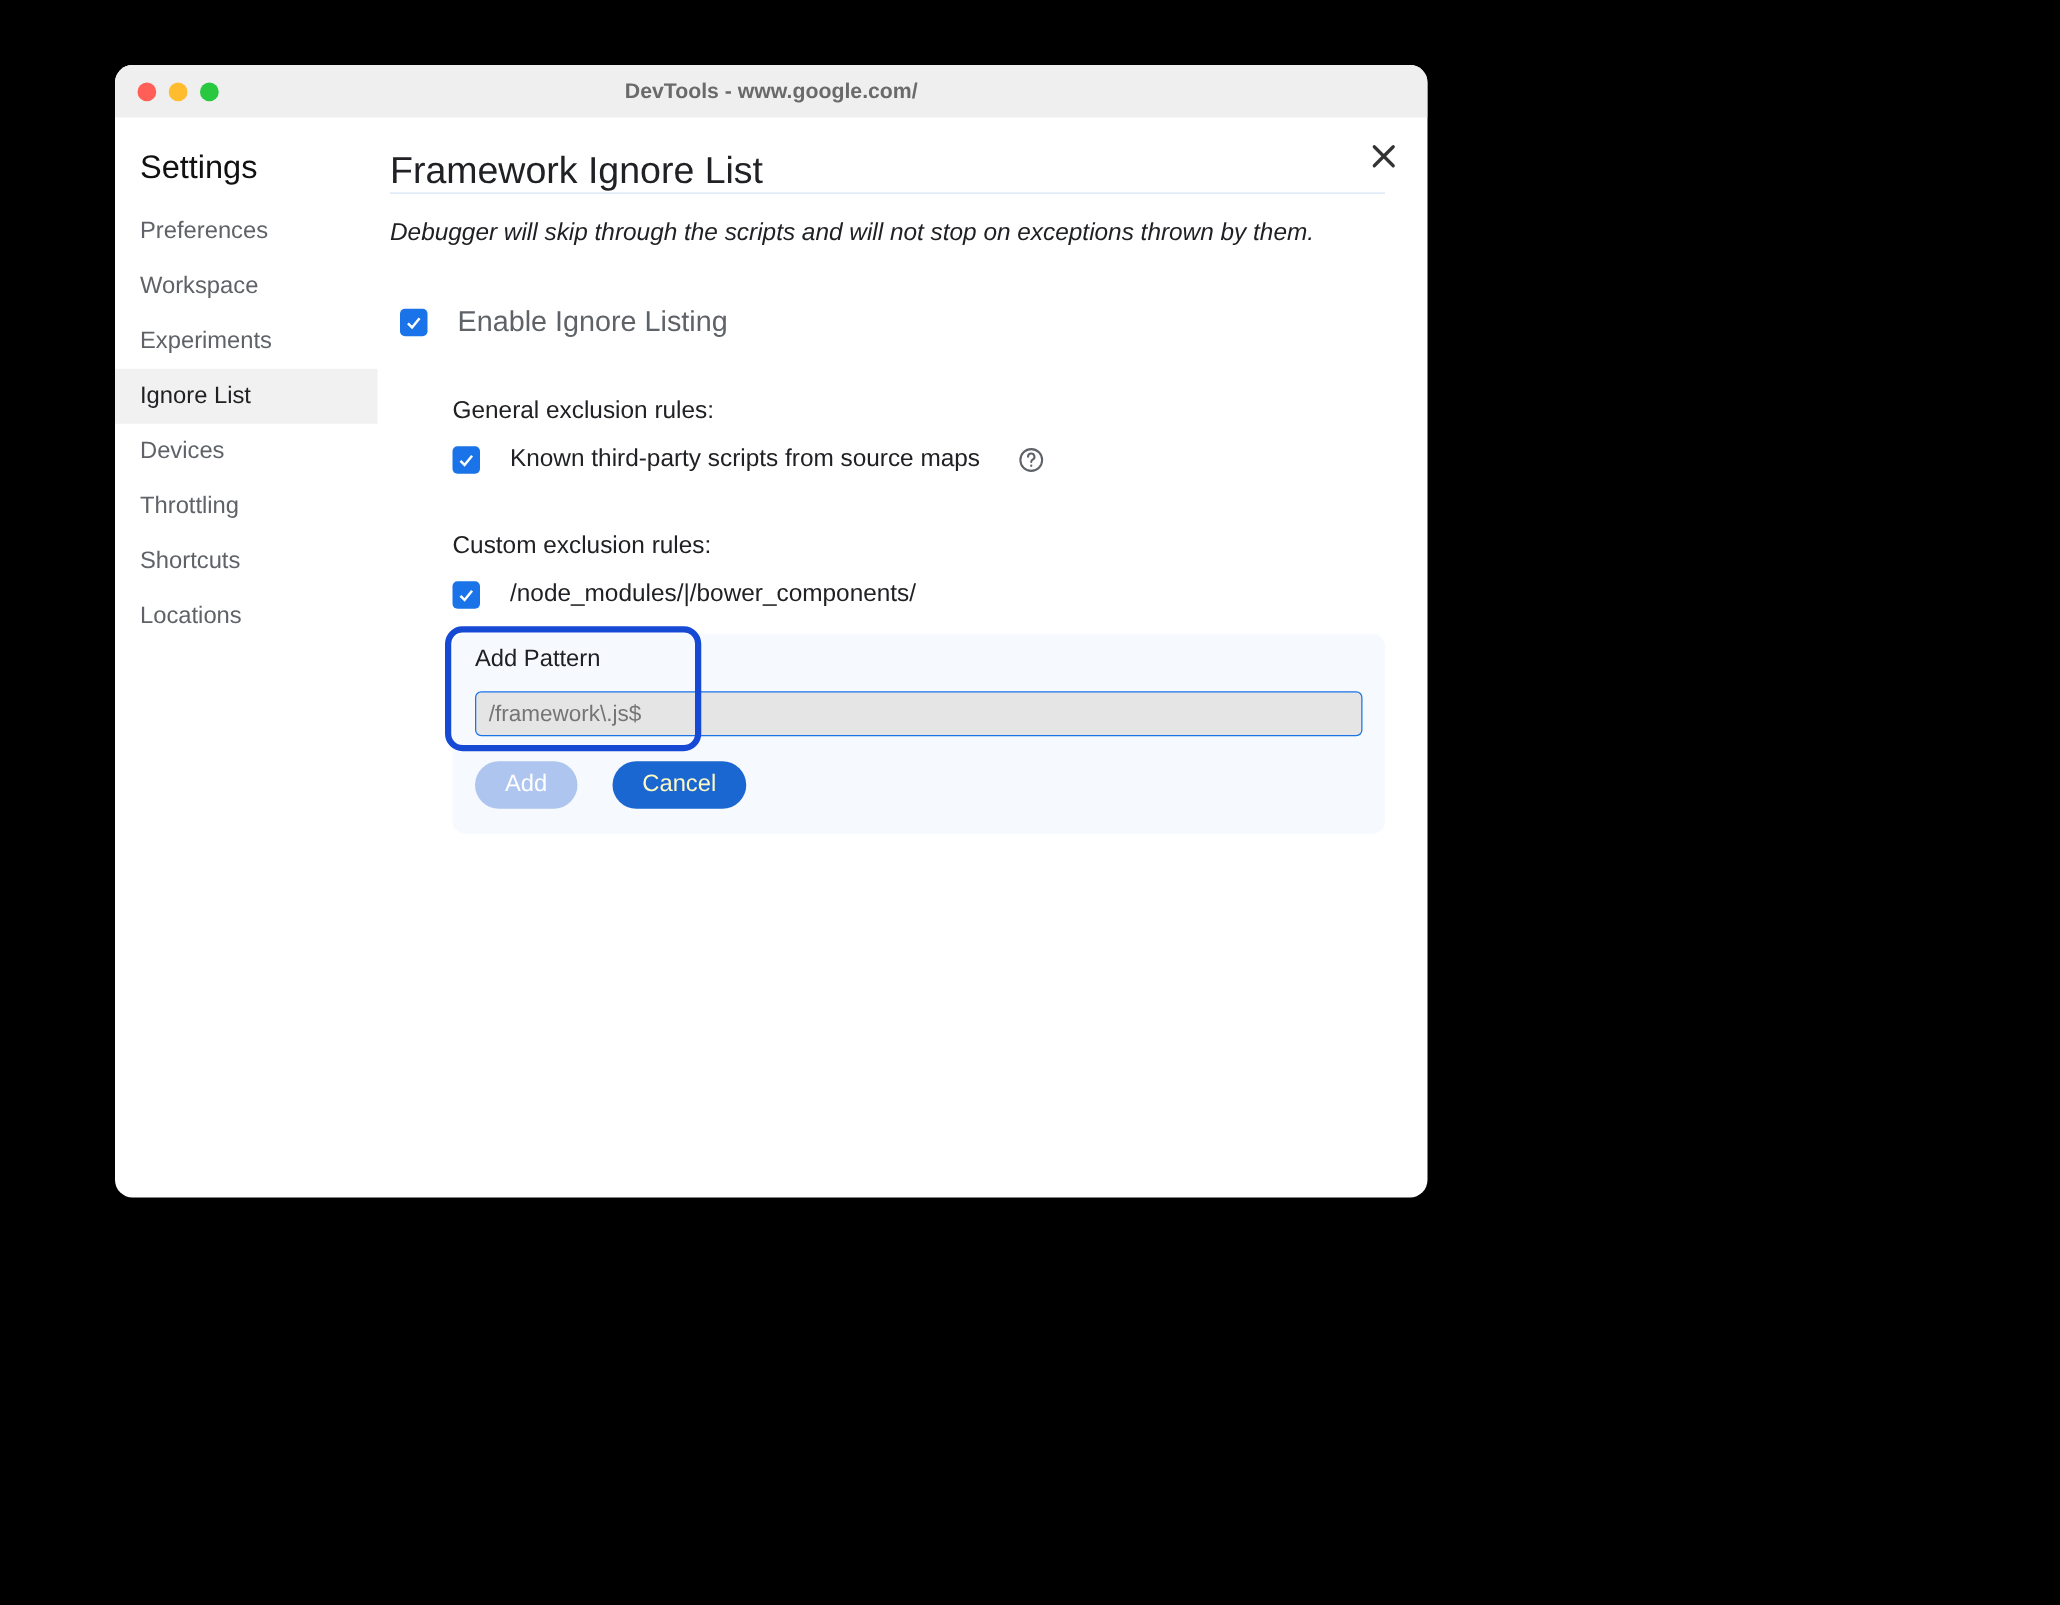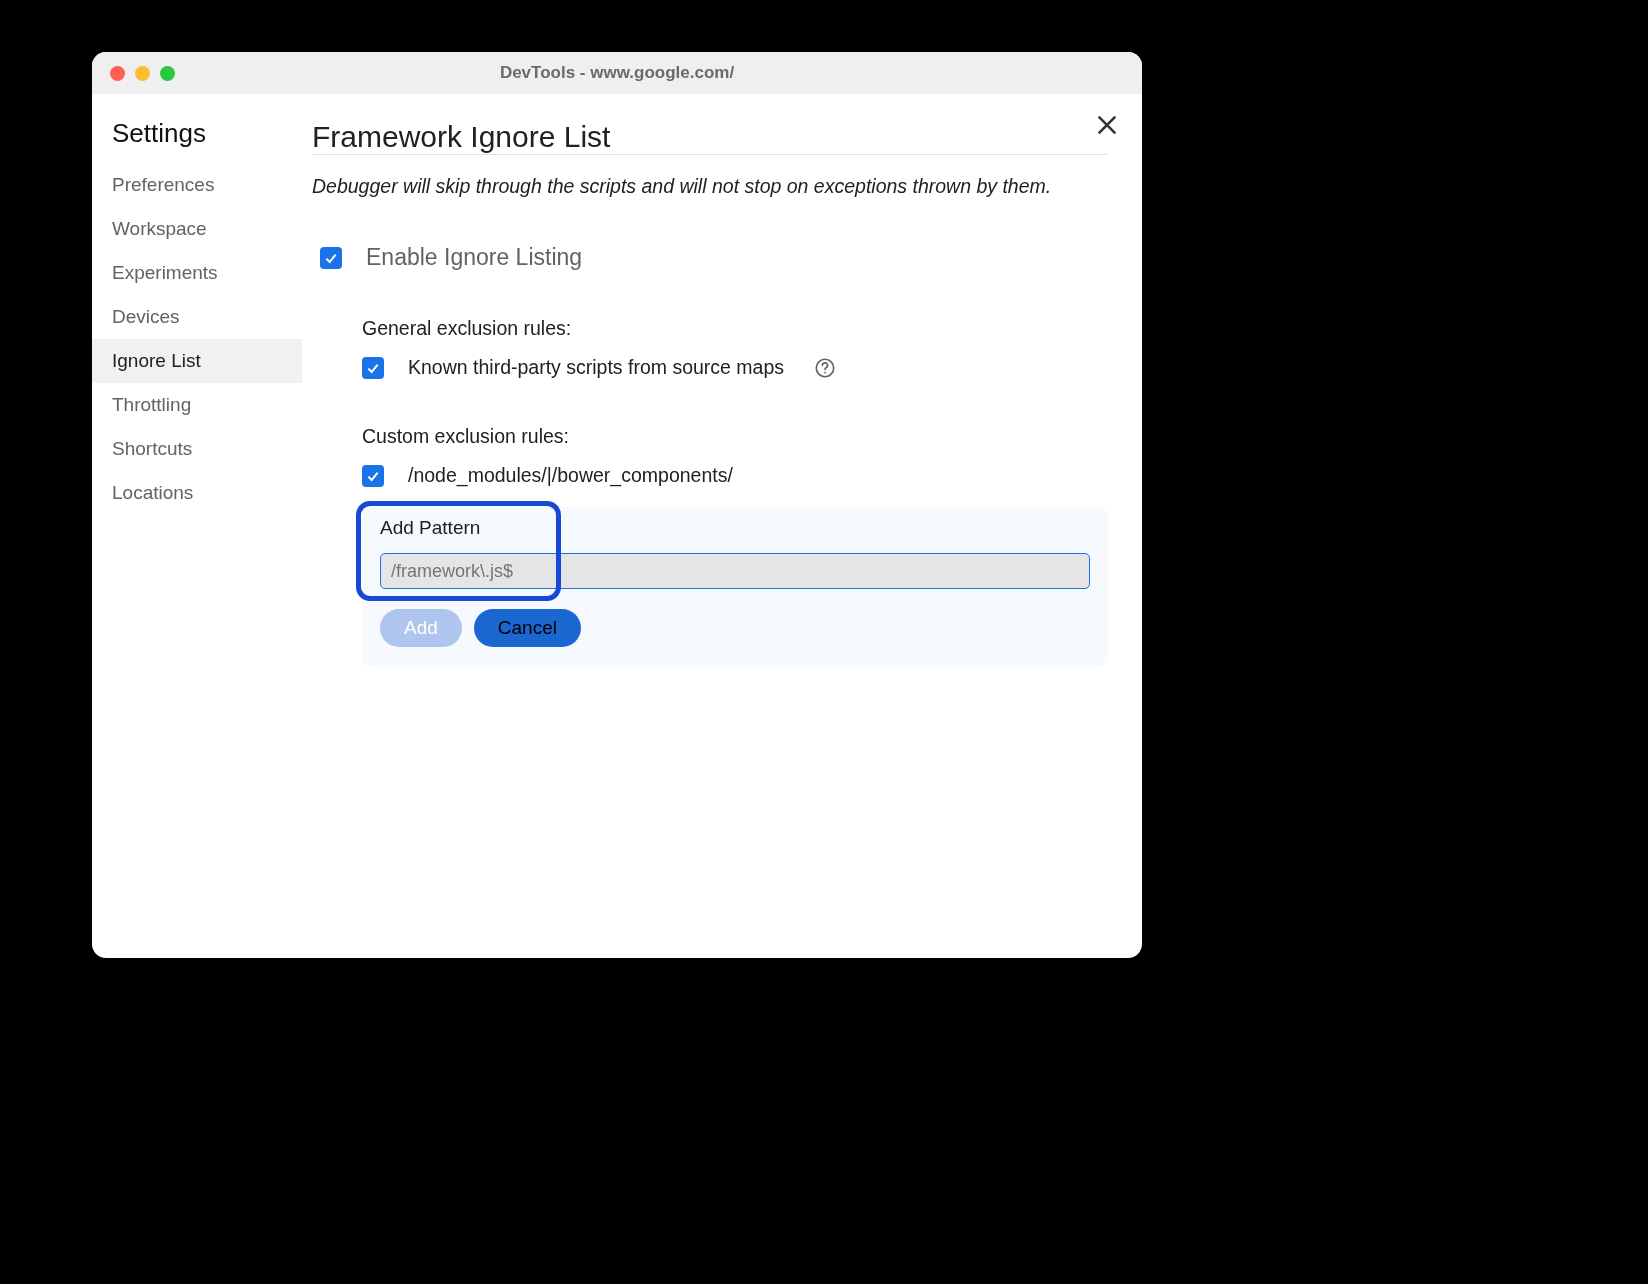--- a/index.html
+++ b/index.html
@@ -166,34 +166,34 @@
     border: 1.5px solid #1a73e8;
     border-radius: 5px;
     padding: 12px 10px;
     font-size: 18px;
     color: #555;
     background: #e5e5e5;
     outline: none;
   }
   .btn-row {
     display: flex;
-    gap: 12px;
+    gap: 28px;
     margin-top: 20px;
   }
   .btn {
     height: 38px;
     padding: 0 24px;
     border-radius: 20px;
     border: none;
     font-size: 19px;
     font-weight: 500;
     cursor: pointer;
   }
   .btn.add { background: #aec5ef; color: #fff; }
-  .btn.cancel { background: #1a67d2; color: #000000; }
+  .btn.cancel { background: #1a67d2; color: #fef9c3; }
   .spacer-md { height: 26px; }
 </style>
 </head>
 <body>
 
 <div class="window">
 
   <div class="titlebar">
     <div class="traffic-lights">
       <div class="tl red"></div>
@@ -209,22 +209,22 @@
       <svg viewBox="0 0 24 24">
           <path d="M5 5 L19 19 M19 5 L5 19" stroke="currentColor" stroke-width="2.4" stroke-linecap="round"></path>
         </svg>
     </div>
 
     <div class="sidebar">
       <h1>Settings</h1>
       <div class="nav-item">Preferences</div>
       <div class="nav-item">Workspace</div>
       <div class="nav-item">Experiments</div>
+      <div class="nav-item active">Ignore List</div>
       <div class="nav-item">Devices</div>
-      <div class="nav-item active">Ignore List</div>
       <div class="nav-item">Throttling</div>
       <div class="nav-item">Shortcuts</div>
       <div class="nav-item">Locations</div>
     </div>
 
     <div class="main">
       <h2>Framework Ignore List</h2>
       <p class="desc">Debugger will skip through the scripts and will not stop on exceptions thrown by them.</p>
 
       <div class="check-row" style="padding-left:8px;">

